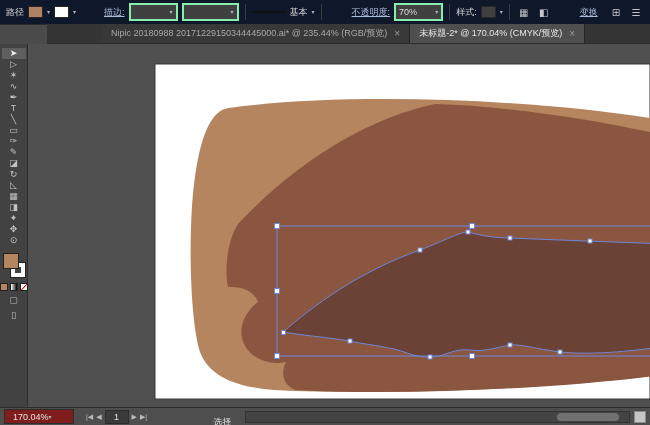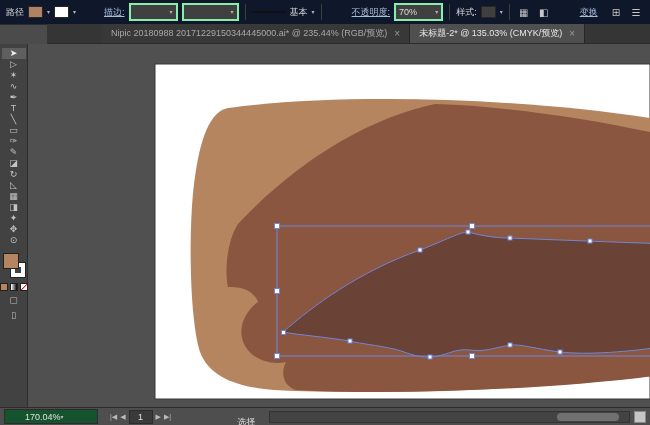--- a/index.html
+++ b/index.html
@@ -47,22 +47,22 @@
   .mini.none{background:linear-gradient(135deg,#fff 42%,#d22 46%,#d22 56%,#fff 60%);}
   .mode{width:20px;height:12px;line-height:12px;text-align:center;color:#bdbdbd;font-size:9px;margin-top:3px;}
 
   
   .canvas{position:absolute;top:44px;left:28px;right:0;bottom:18px;background:#505050;}
   .canvas svg{position:absolute;top:0;left:0;}
 
   
   .status{position:absolute;left:0;right:0;bottom:0;height:18px;background:#4e4e4e;
     border-top:1px solid #2c2c2c;display:flex;align-items:center;gap:4px;padding:0 4px;box-sizing:border-box;}
-  .zoom-box{background:#14532d;border:1px solid #2d2d2d;height:13px;display:flex;align-items:center;
-    gap:0;padding:0 20px;color:#e0e0e0;min-width:52px;}
+  .zoom-box{background:#7f1d1d;border:1px solid #2d2d2d;height:13px;display:flex;align-items:center;
+    gap:0;padding:0 8px;color:#e0e0e0;min-width:52px;}
   .nav{display:flex;align-items:center;gap:3px;color:#b9b9b9;font-size:7px;margin-left:8px;}
   .nav .num{background:#3a3a3a;border:1px solid #2d2d2d;color:#e0e0e0;font-size:9px;
     height:12px;min-width:22px;display:flex;align-items:center;justify-content:center;}
   .tool-name{color:#dedede;margin-left:62px;margin-top:12px;}
   .hscroll{flex:1;height:10px;background:#434343;border:1px solid #333;position:relative;margin-left:10px;}
   .hthumb{position:absolute;top:1px;bottom:1px;right:10px;width:62px;background:#707070;border-radius:4px;}
   .grip{width:12px;height:12px;background:#c6c6c6;border:1px solid #8a8a8a;box-sizing:border-box;}
 </style>
 </head>
 <body>
@@ -106,21 +106,21 @@
     <span class="cb-icon">⊞</span>
     <span class="cb-icon">☰</span>
   </div>
 
   <div class="tab-bar">
     <div class="tab inactive">
       <span>Nipic 20180988 20171229150344445000.ai* @ 235.44% (RGB/预览)</span>
       <span class="close">×</span>
     </div>
     <div class="tab active">
-      <span>未标题-2* @ 135.03% (CMYK/预览)</span>
+      <span>未标题-2* @ 170.04% (CMYK/预览)</span>
       <span class="close">×</span>
     </div>
   </div>
 
   <div class="tools">
     <div class="tool active">➤</div>
     <div class="tool">▷</div>
     <div class="tool">✶</div>
     <div class="tool">∿</div>
     <div class="tool">✒</div>

